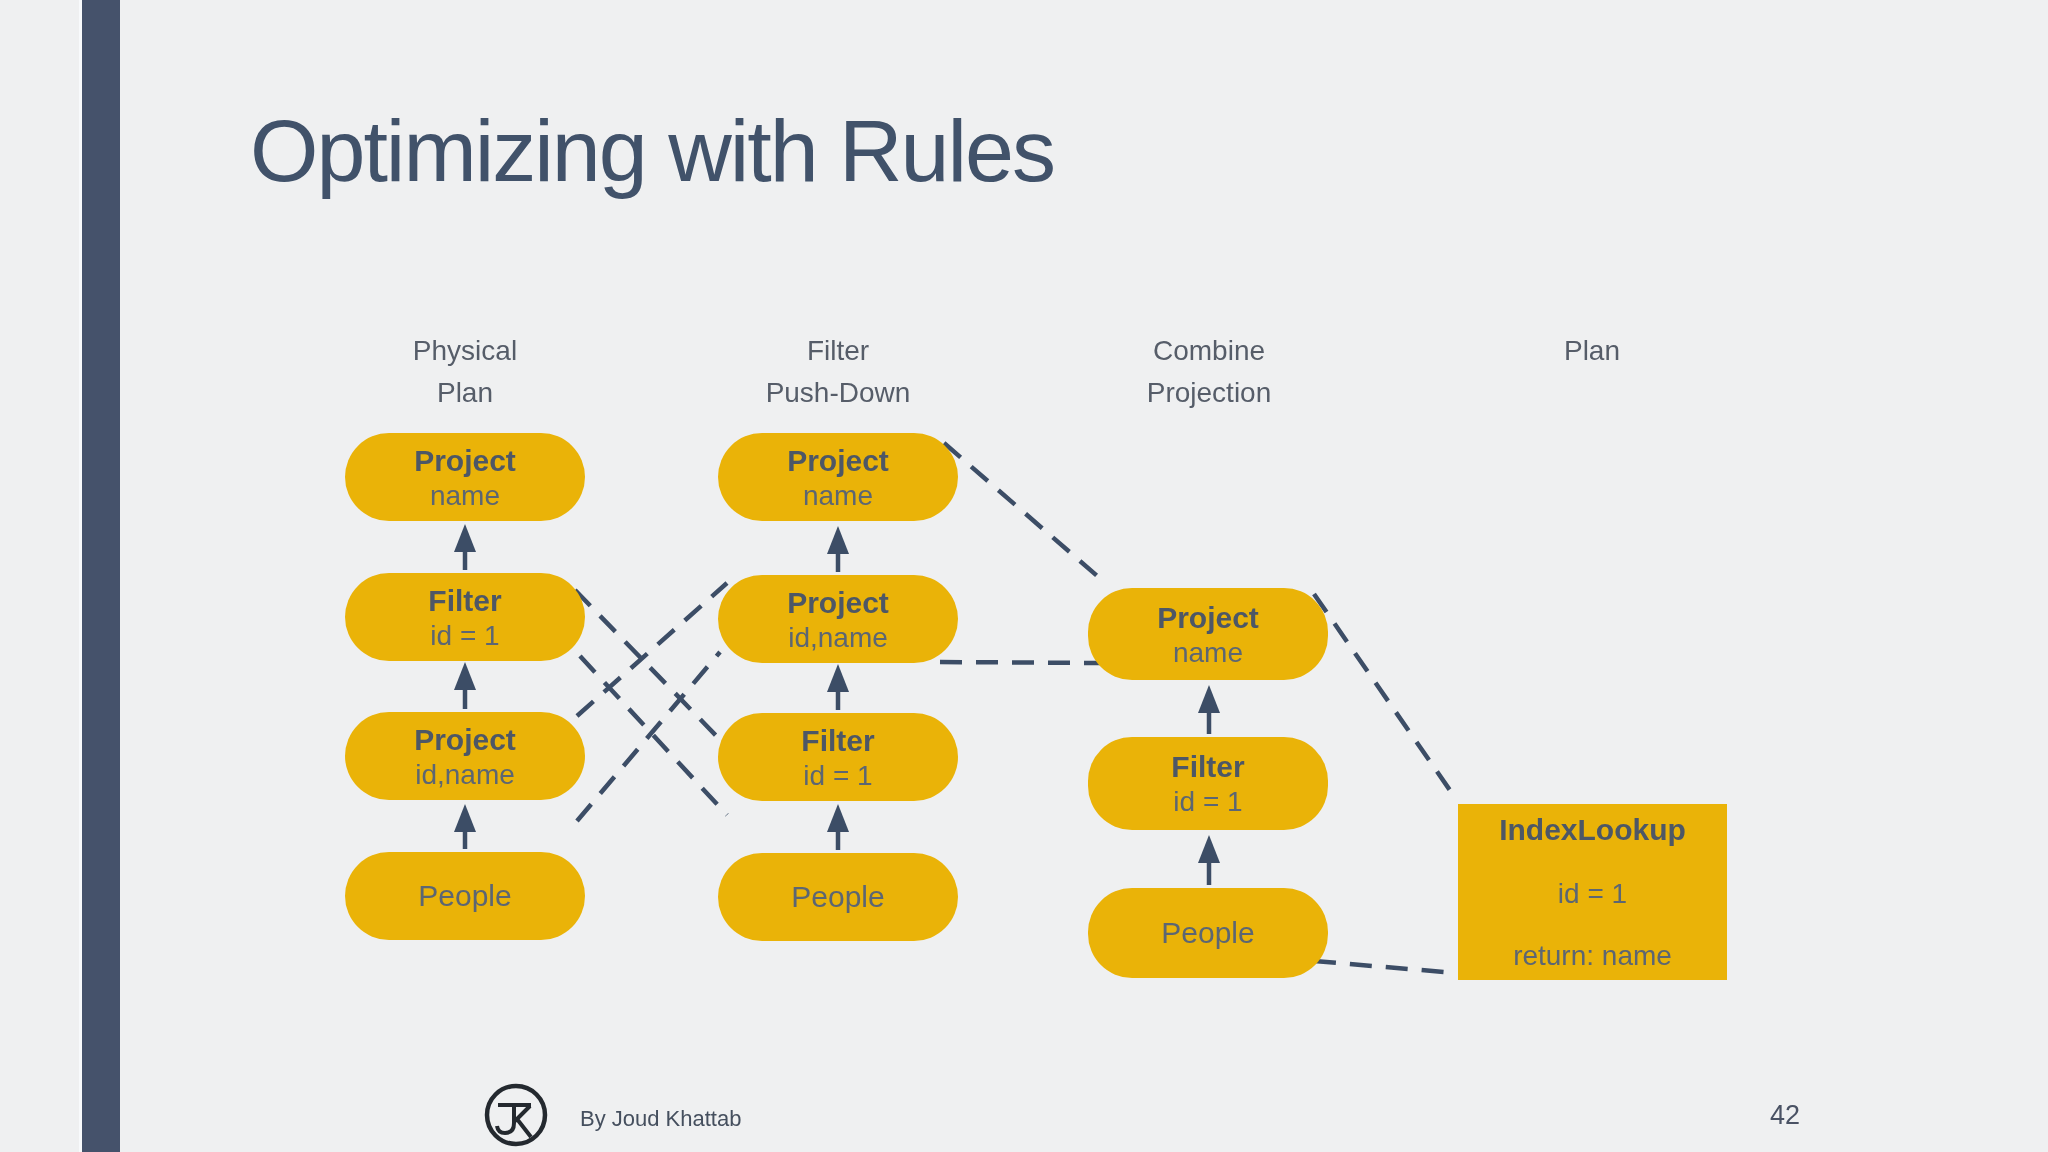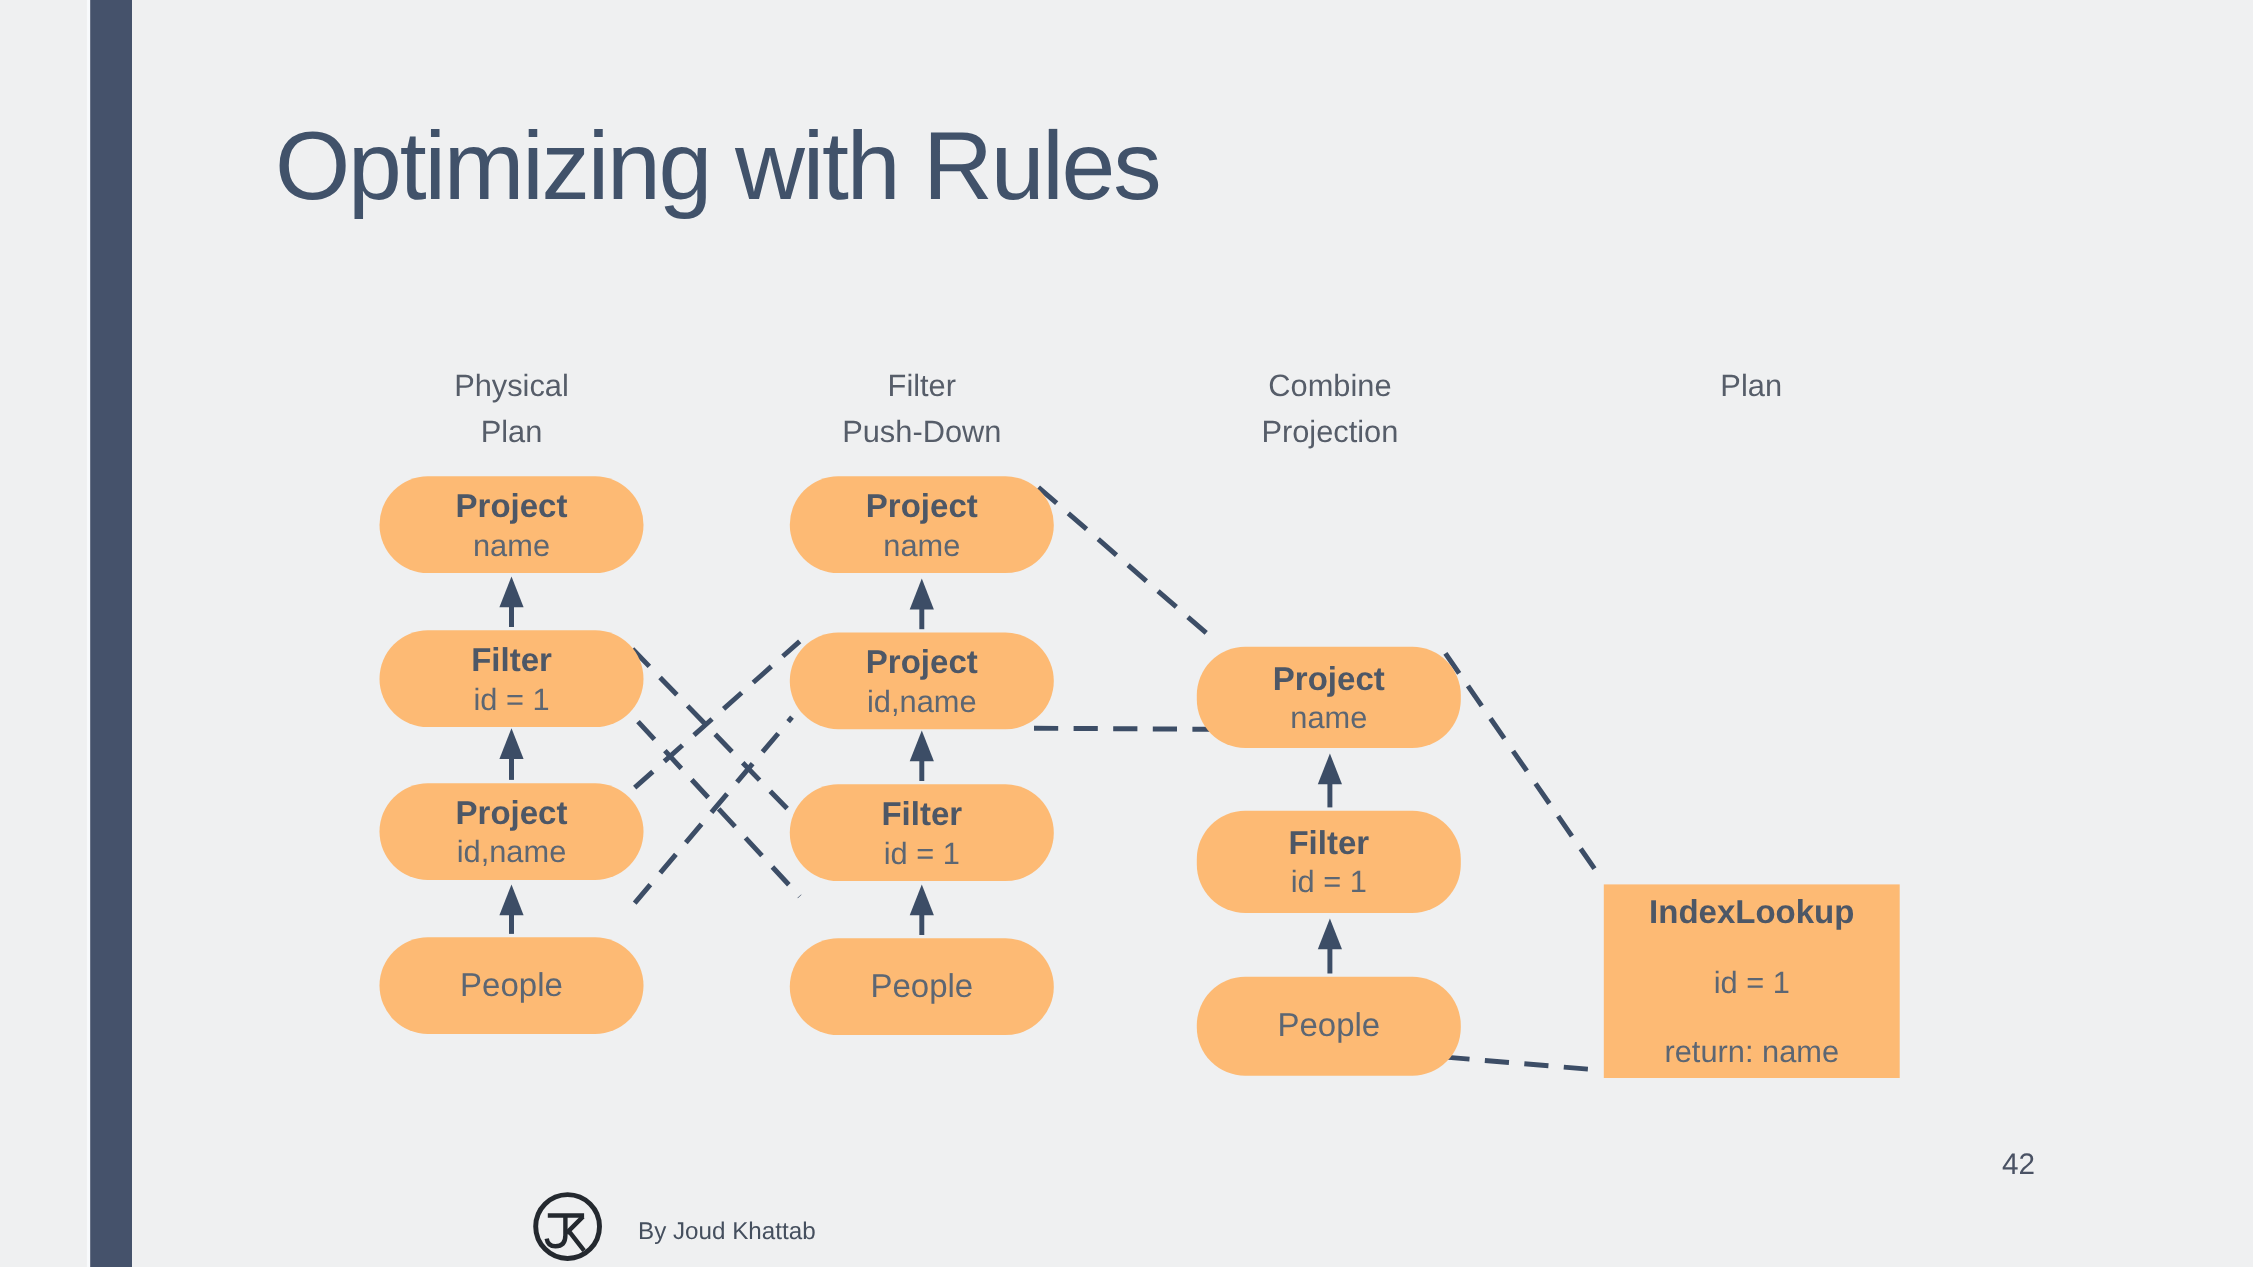--- a/index.html
+++ b/index.html
@@ -26,21 +26,21 @@
   .col-header{
     position:absolute;top:330px;width:300px;
     text-align:center;color:#565d69;
     font-size:28px;line-height:42px;
   }
   .col-header span{display:block;}
 
   
   .node{
     position:absolute;width:240px;height:88px;
-    background:#fdba74;border-radius:44px;
+    background:#eab308;border-radius:44px;
     display:flex;flex-direction:column;align-items:center;justify-content:center;
     text-align:center;
   }
   .node-title{font-size:30px;font-weight:bold;color:#4d5766;line-height:36px;}
   .node-sub{font-size:28px;color:#5c6673;line-height:33px;}
   .node.plain .node-title{font-weight:normal;color:#5c6673;}
   .node--rect{
     width:269px;height:176px;border-radius:0;gap:24px;
   }
   .node--rect .node-line{font-size:28px;color:#5c6673;line-height:38px;}
@@ -53,22 +53,22 @@
   .dashed{stroke:#3c4d66;stroke-width:4.5;fill:none;stroke-dasharray:22 14;}
 
   
   .footer-byline{
     position:absolute;left:580px;top:1104px;
     font-size:22px;color:#454f5e;line-height:30px;
   }
   .logo{position:absolute;left:483px;top:1082px;width:66px;height:66px;}
   .logo path,.logo circle,.logo line{stroke:#24292f;fill:none;}
   .page-number{
-    position:absolute;left:1770px;top:1043px;width:80px;
-    text-align:right;font-size:27px;color:#4a5264;
+    position:absolute;left:1770px;top:1100px;width:80px;
+    text-align:left;font-size:27px;color:#4a5264;
   }
 </style>
 </head>
 <body>
 
 <div class="stage">
 
   <div class="edge-white"></div>
   <div class="edge-bar"></div>
 

